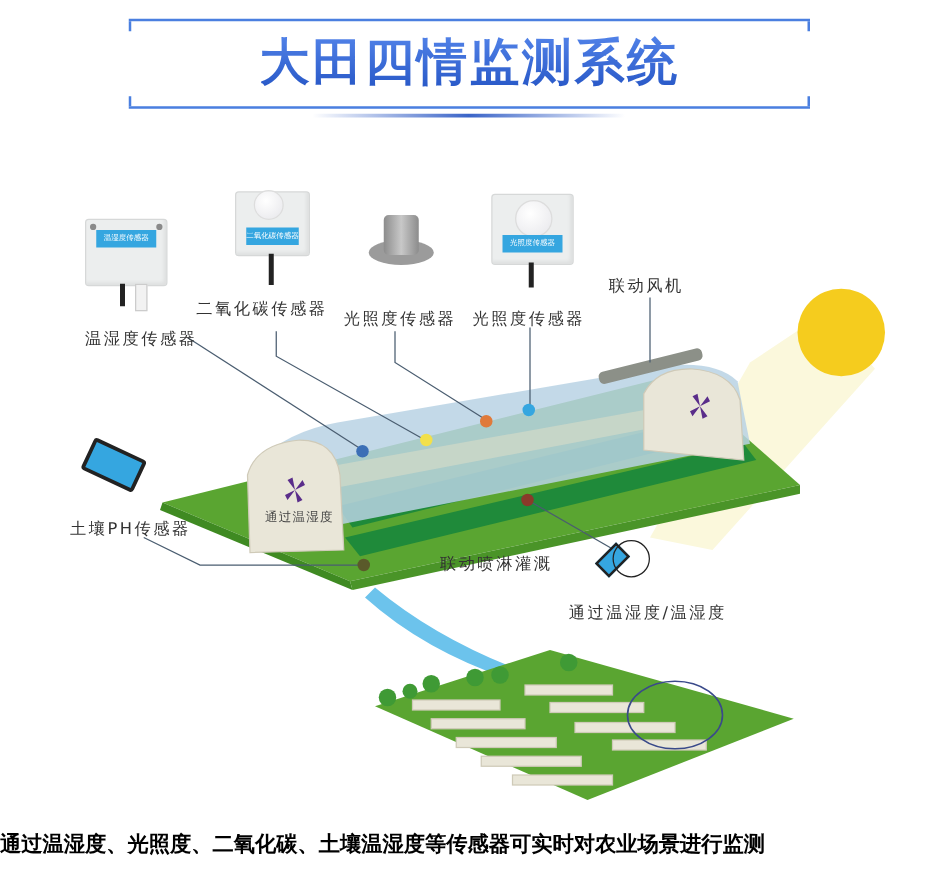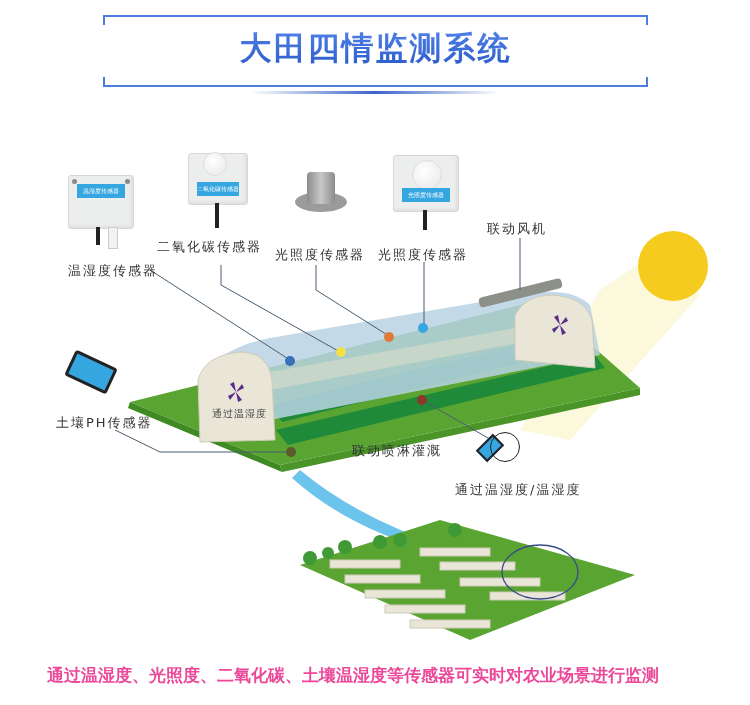--- a/index.html
+++ b/index.html
@@ -4,24 +4,24 @@
 <style>
   html,body{margin:0;padding:0;background:#fff;}
   body{width:750px;height:705px;position:relative;overflow:hidden;font-family:"DejaVu Sans","Liberation Sans",sans-serif;}
   .abs{position:absolute;}
   .title-frame{left:103px;top:15px;width:545px;height:68px;border-top:2px solid #4a7fe0;border-bottom:2px solid #4a7fe0;}
   .title-frame:before,.title-frame:after{content:"";position:absolute;top:0;width:2px;height:8px;background:#4a7fe0;}
   .title-frame:before{left:0;}
   .title-frame:after{right:0;}
   .title-frame .bl,.title-frame .br{position:absolute;bottom:0;width:2px;height:8px;background:#4a7fe0;}
   .title-frame .bl{left:0;} .title-frame .br{right:0;}
-  .title-text{left:103px;top:18px;width:545px;height:62px;display:flex;align-items:center;justify-content:center;font-size:32px;font-weight:bold;letter-spacing:2px;color:#2f5fd0;background:linear-gradient(#5b8cf0,#1f4fc0);-webkit-background-clip:text;background-clip:text;-webkit-text-fill-color:transparent;font-family:"DejaVu Sans",sans-serif;}
+  .title-text{left:103px;top:18px;width:545px;height:62px;display:flex;align-items:center;justify-content:center;font-size:40px;font-weight:bold;letter-spacing:2px;color:#2f5fd0;background:linear-gradient(#5b8cf0,#1f4fc0);-webkit-background-clip:text;background-clip:text;-webkit-text-fill-color:transparent;font-family:"DejaVu Sans",sans-serif;}
   .title-underline{left:250px;top:91px;width:250px;height:3px;background:linear-gradient(90deg,rgba(60,100,220,0),#3a64c8 50%,rgba(60,100,220,0));}
   .label{font-size:13px;color:#333;letter-spacing:2px;white-space:nowrap;}
-  .caption{left:0;top:664px;width:706px;text-align:center;font-size:17px;color:#ec4899;font-weight:bold;letter-spacing:0px;}
+  .caption{left:0;top:664px;width:706px;font-size:17px;color:#000000;font-weight:bold;letter-spacing:0px;}
   .sensor-box{background:#eceeee;border:1px solid #d6d8d8;border-radius:3px;box-shadow:inset -2px -2px 3px rgba(0,0,0,0.06);}
   .sensor-box .plate{position:absolute;left:8px;right:8px;height:14px;background:#35a6e0;color:#fff;font-size:6px;text-align:center;line-height:14px;}
   .screw{position:absolute;width:5px;height:5px;border-radius:50%;background:#8a8a8a;}
   .cable{position:absolute;width:4px;background:#222;}
   .dome{position:absolute;width:28px;height:28px;border-radius:50%;background:radial-gradient(circle at 40% 35%,#fff,#e6e6ea);border:1px solid #ddd;}
 </style>
 </head>
 <body>
 
 <div class="abs title-frame">

